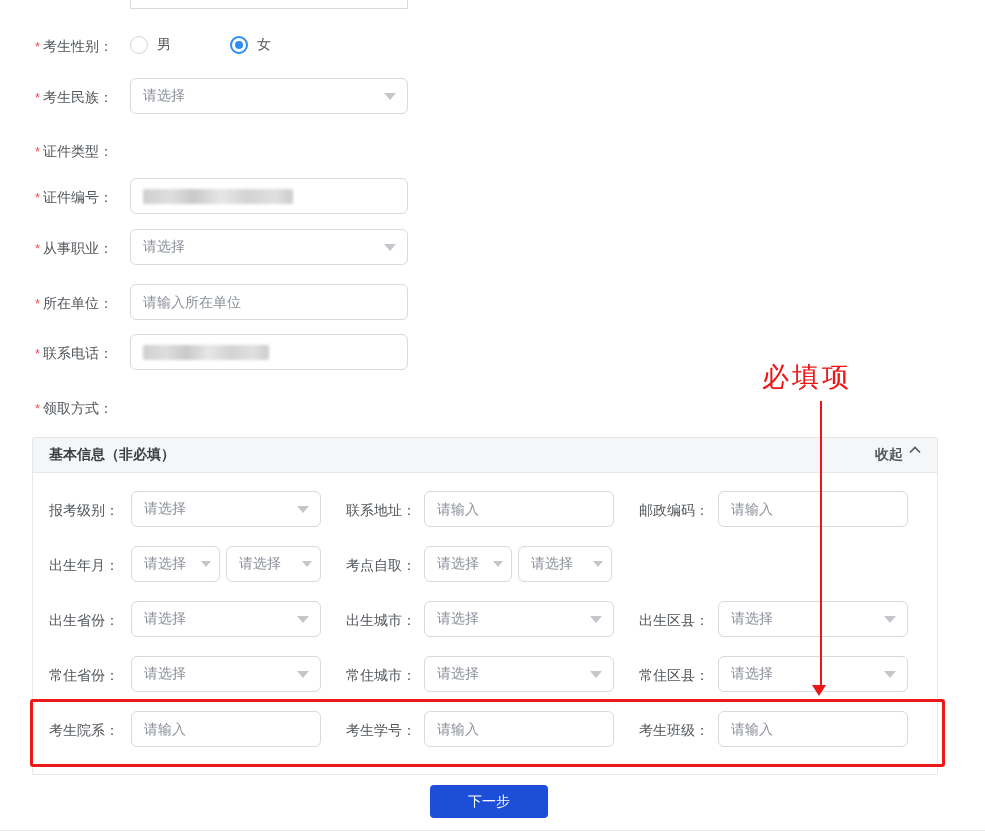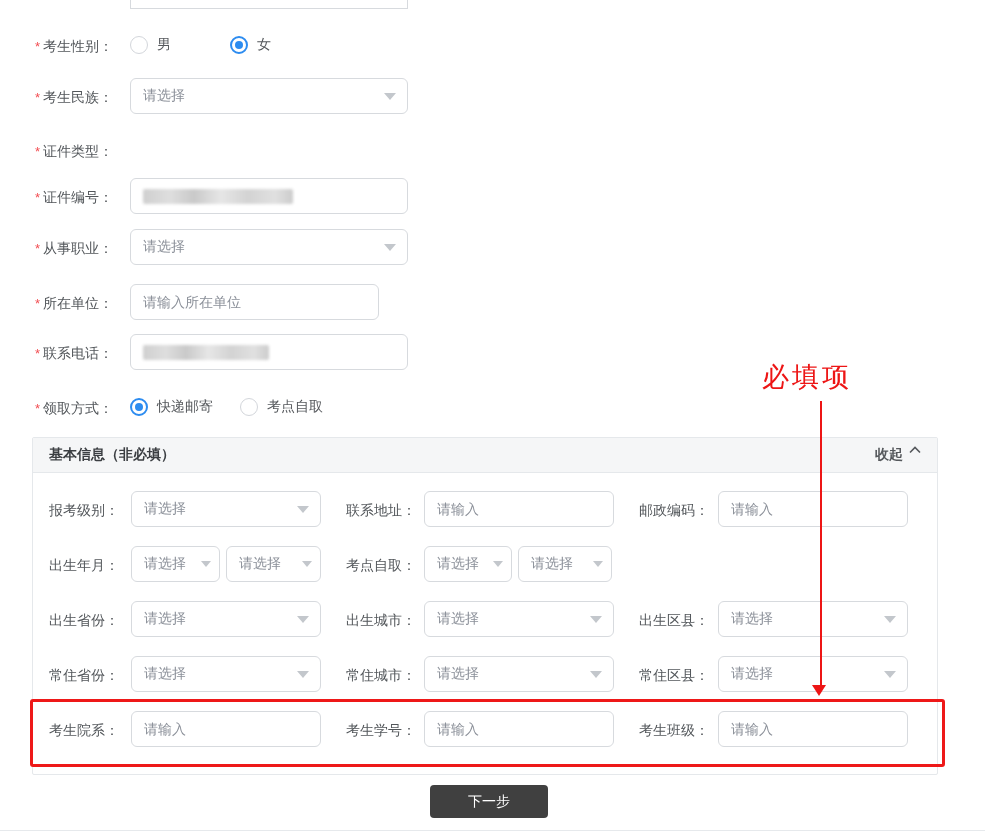--- a/index.html
+++ b/index.html
@@ -51,21 +51,21 @@
   .annot { position:absolute; left:762px; top:359px; font-size:27px; color:#ed1515;
            letter-spacing:3px; font-weight:500; }
   .arrow-line { position:absolute; left:820px; top:401px; width:2px; height:285px; background:#ed1515; }
   .arrow-head { position:absolute; left:812px; top:685px; width:0; height:0;
                 border-left:7px solid transparent; border-right:7px solid transparent;
                 border-top:11px solid #ed1515; }
   .red-box { position:absolute; left:30px; top:699px; width:915px; height:68px;
              border:3px solid #ee1818; border-radius:3px; }
   
   .next-btn { position:absolute; left:430px; top:785px; width:118px; height:33px;
-              background:#404040; border:none; border-radius:4px; color:#fff; font-size:14px;
+              background:#1d4ed8; border:none; border-radius:4px; color:#fff; font-size:14px;
               cursor:pointer; font-family:"Liberation Sans","DejaVu Sans",sans-serif; }
   .bottom-line { position:absolute; left:0; top:830px; width:985px; height:1px; background:#e6e9ec; }
   .partial-input { position:absolute; left:130px; top:0; width:278px; height:9px;
                    border-left:1px solid #d7dade; border-right:1px solid #d7dade;
                    border-bottom:1px solid #d7dade; }
 </style>
 </head>
 <body>
 
 <div class="page">
@@ -97,38 +97,28 @@
     <span class="mask" style="width:150px"></span>
   </div>
 
   <div class="f-label" style="top:240px"><span class="star">*</span><span>从事职业：</span></div>
   <div class="ctl select" style="left:130px; top:229px; width:278px">
     <span class="ph">请选择</span>
     <span class="caret"></span>
   </div>
 
   <div class="f-label" style="top:295px"><span class="star">*</span><span>所在单位：</span></div>
-  <input class="ctl" style="left: 130px; top: 284px; width: 249px;" placeholder="请输入所在单位">
+  <input class="ctl" style="left: 130px; top: 284px; width: 278px;" placeholder="请输入所在单位">
 
   <div class="f-label" style="top:345px"><span class="star">*</span><span>联系电话：</span></div>
   <div class="ctl maskbox" style="left:130px; top:334px; width:278px">
     <span class="mask" style="width:126px"></span>
   </div>
 
   <div class="f-label" style="top:400px"><span class="star">*</span><span>领取方式：</span></div>
-  <div class="abs-row" style="left:130px; top:398px">
-    <div class="radio-opt" style="width:110px">
-      <span class="radio checked"></span>
-      <span class="radio-lbl">快递邮寄</span>
-    </div>
-    <div class="radio-opt">
-      <span class="radio"></span>
-      <span class="radio-lbl">考点自取</span>
-    </div>
-  </div>
 
   <div class="panel">
     <div class="panel-header">
       <span class="panel-title">基本信息（非必填）</span>
       <span class="collapse">
         <span>收起</span>
         <svg width="12" height="8" viewBox="0 0 12 8">
             <polyline points="1,6.5 6,1.5 11,6.5" fill="none" stroke="#55585c" stroke-width="1.6"></polyline>
           </svg>
       </span>

